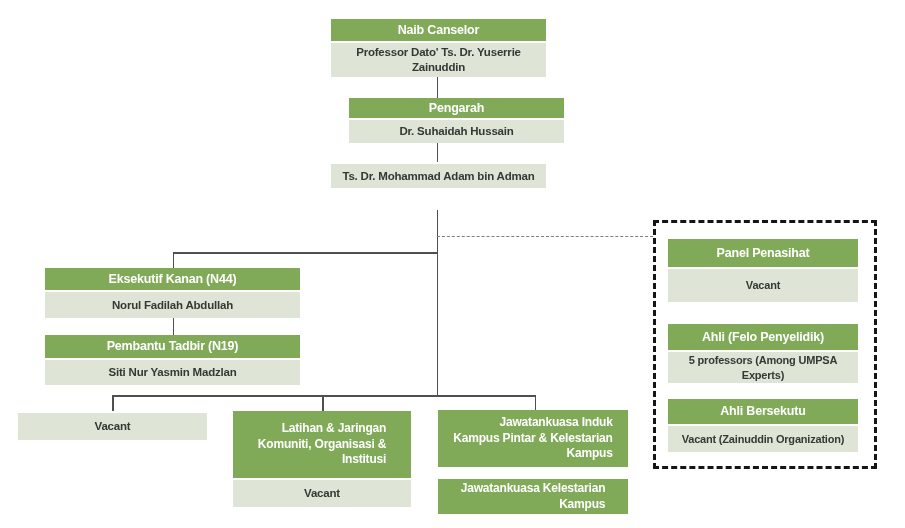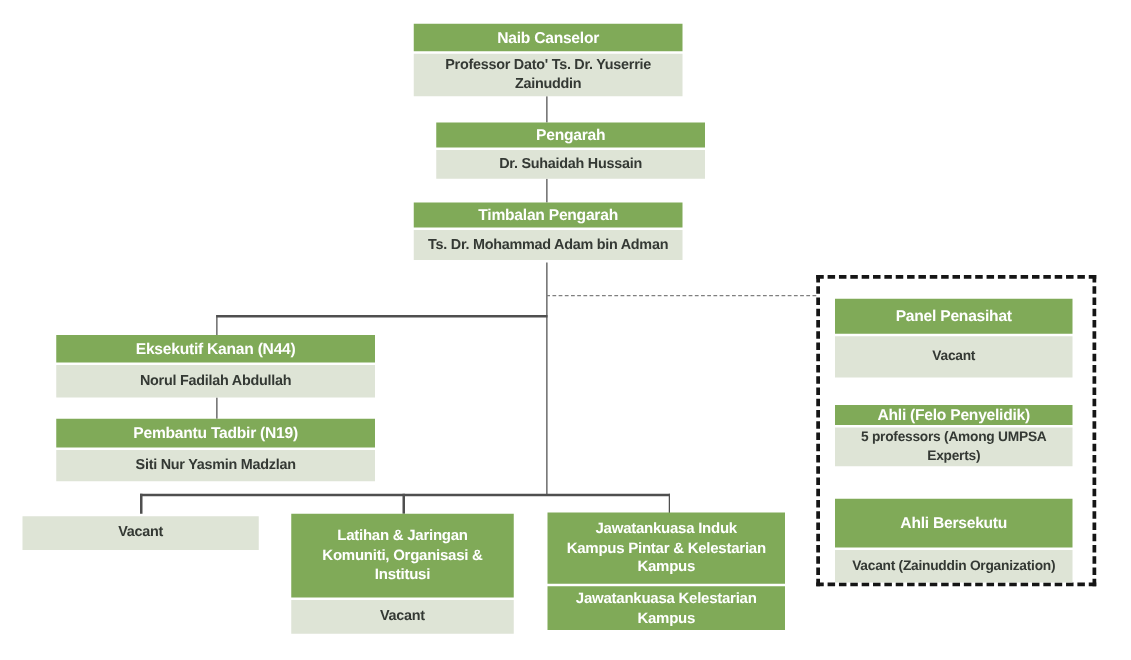--- a/index.html
+++ b/index.html
@@ -19,21 +19,21 @@
   }
   .node{position:absolute;}
   .hd{
     background:var(--green);
     color:var(--hd-text);
     font-weight:bold;
     font-size:12.5px;
     letter-spacing:-0.2px;
     line-height:1.3;
     display:flex;align-items:center;justify-content:center;
-    text-align:center;
+    text-align:right;
     white-space:pre-line;
   }
   .bd{
     background:var(--light);
     color:var(--bd-text);
     font-weight:bold;
     font-size:11.5px;
     letter-spacing:-0.2px;
     line-height:1.3;
     display:flex;align-items:center;justify-content:center;
@@ -75,21 +75,20 @@
     <div class="bd" style="height:34px">Professor Dato' Ts. Dr. Yuserrie
 Zainuddin</div>
   </div>
 
   <div class="node" style="left:349px;top:98px;width:215px">
     <div class="hd" style="height:20px">Pengarah</div>
     <div class="bd" style="height:23px">Dr. Suhaidah Hussain</div>
   </div>
 
   <div class="node" style="left:331px;top:162px;width:215px">
-    <div class="hd" style="height:20px">Timbalan Pengarah</div>
     <div class="bd" style="height:24px">Ts. Dr. Mohammad Adam bin Adman</div>
   </div>
 
   <div class="node" style="left:45px;top:268px;width:255px">
     <div class="hd" style="height:22px">Eksekutif Kanan (N44)</div>
     <div class="bd" style="height:26px">Norul Fadilah Abdullah</div>
   </div>
 
   <div class="node" style="left:45px;top:335px;width:255px">
     <div class="hd" style="height:23px">Pembantu Tadbir (N19)</div>
@@ -104,33 +103,33 @@
     <div class="hd" style="height:67px">Latihan &amp; Jaringan
 Komuniti, Organisasi &amp;
 Institusi</div>
     <div class="bd" style="height:27px">Vacant</div>
   </div>
 
   <div class="node unit" style="left:438px;top:410px;width:190px">
     <div class="hd" style="height:57px">Jawatankuasa Induk
 Kampus Pintar &amp; Kelestarian
 Kampus</div>
-    <div class="hd" style="height:35px;margin-top:2px">Jawatankuasa Kelestarian
+    <div class="hd" style="height:35px;margin-top:12px">Jawatankuasa Kelestarian
 Kampus</div>
   </div>
 
   <div class="panel">
     <div class="node adv" style="left:12px;top:16px;width:190px">
       <div class="hd" style="height:28px">Panel Penasihat</div>
       <div class="bd" style="height:33px">Vacant</div>
     </div>
     <div class="node adv" style="left:12px;top:101px;width:190px">
-      <div class="hd" style="height:16px">Ahli (Felo Penyelidik)</div>
+      <div class="hd" style="height:26px">Ahli (Felo Penyelidik)</div>
       <div class="bd" style="height:31px">5 professors (Among UMPSA
 Experts)</div>
     </div>
     <div class="node adv" style="left:12px;top:176px;width:190px">
-      <div class="hd" style="height:39px">Ahli Bersekutu</div>
+      <div class="hd" style="height:25px">Ahli Bersekutu</div>
       <div class="bd" style="height:26px">Vacant (Zainuddin Organization)</div>
     </div>
   </div>
 
 </div>
 
 </body></html>

